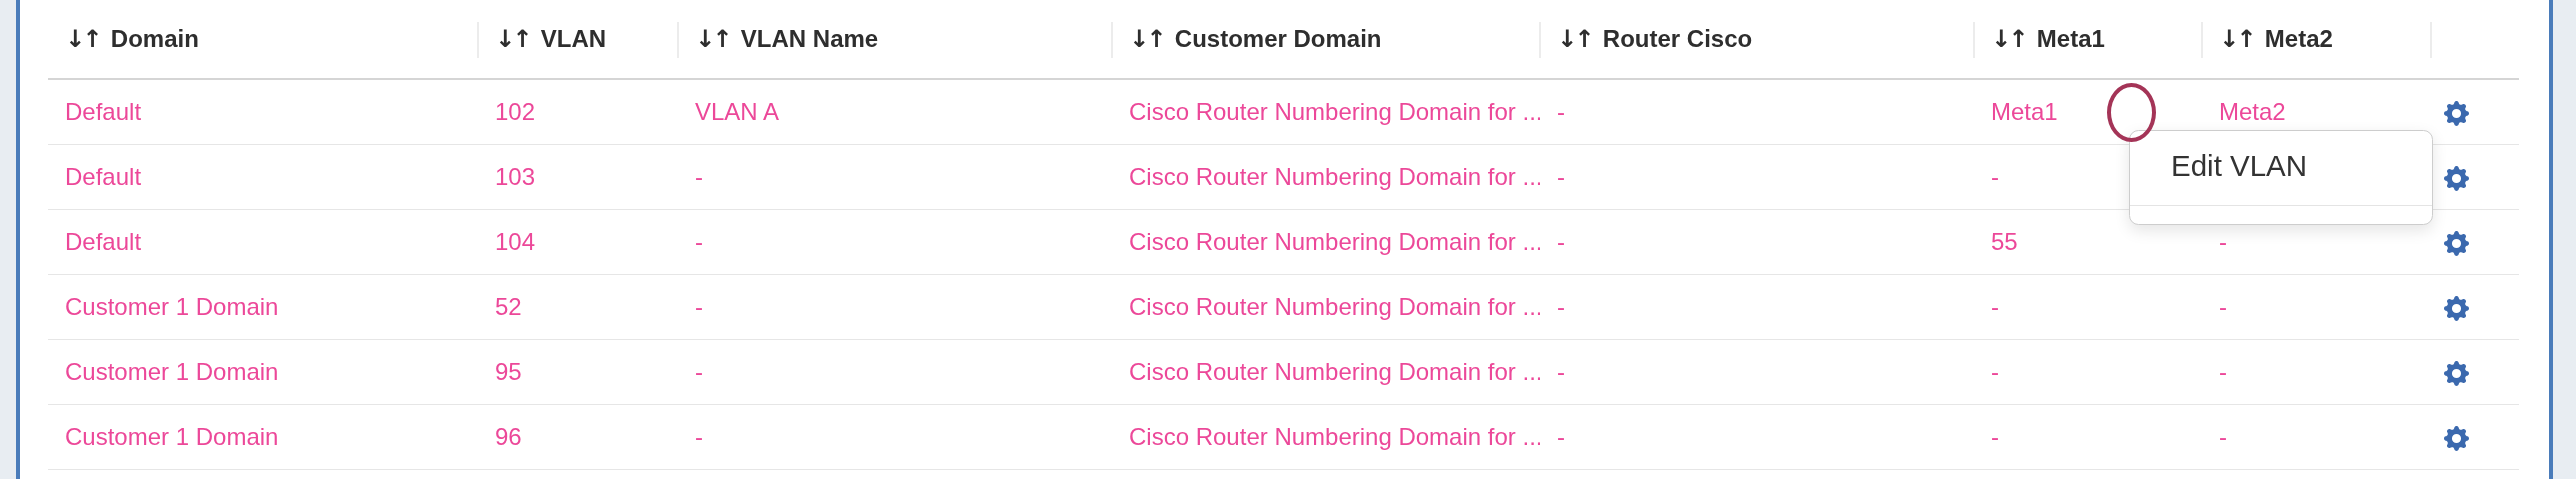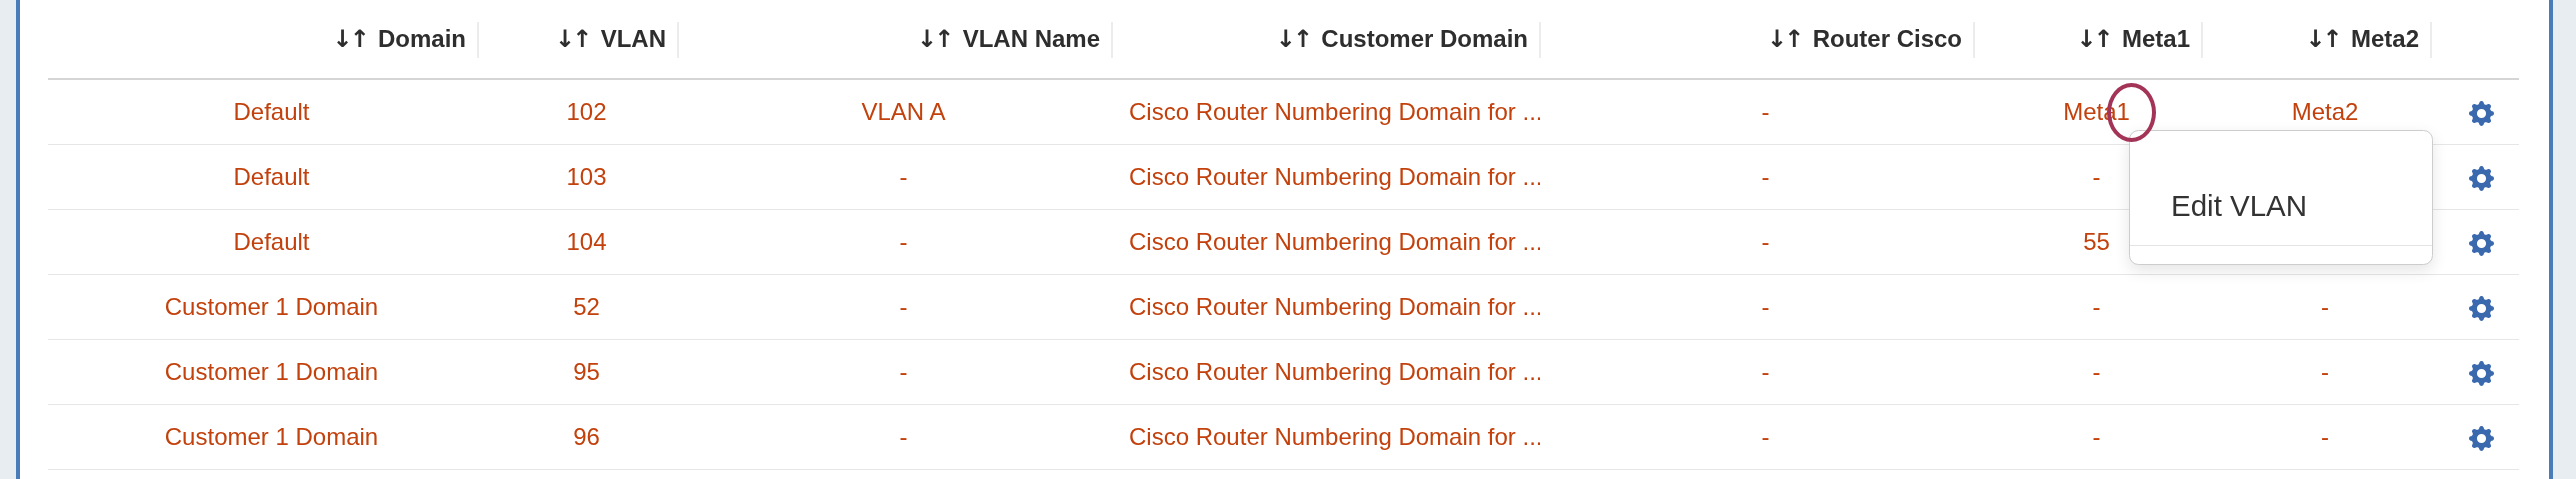--- a/index.html
+++ b/index.html
@@ -14,53 +14,53 @@
   .edge-line{position:absolute;top:0;height:100%;width:3.8px;background:#4a7cba;}
   .edge-line.left{left:16px;}
   .edge-line.right{left:2549px;}
 
   
   table.vlan-table{
     position:absolute;left:48px;top:0;width:2471px;
     border-collapse:collapse;table-layout:fixed;
   }
   thead th{
-    height:78px;text-align:right;vertical-align:middle;
+    height:78px;text-align:left;vertical-align:middle;
     font-size:24px;font-weight:bold;color:#2e2e2e;
-    padding:0 12px 0 17px;border-bottom:2.9px solid #d5d5d5;
+    padding:0 1px 0 17px;border-bottom:2.9px solid #d5d5d5;
     position:relative;white-space:nowrap;cursor:pointer;
   }
   thead th.sep::before{
     content:"";position:absolute;left:-1px;top:22px;width:1.9px;height:36px;background:#ececec;
   }
   .sort-glyph{
     font-family:"DejaVu Sans",sans-serif;font-weight:bold;color:#2e2e2e;
     letter-spacing:-2.9px;margin-right:11.4px;font-size:24px;
   }
   tbody td{
-    height:64px;vertical-align:middle;font-size:24px;color:#c2410c;
+    height:64px;vertical-align:middle;font-size:24px;color:#ec4899;
     padding:0 0 0 17px;border-bottom:1.9px solid #e6e6e6;
-    white-space:nowrap;overflow:hidden;text-align:center;
+    white-space:nowrap;overflow:hidden;
   }
   td.actions-cell{padding-left:11.4px;}
   .gear-btn{
     display:inline-block;width:25px;height:25px;margin-left:1.9px;vertical-align:middle;cursor:pointer;
   }
   .gear-btn svg{display:block;width:25px;height:25px;}
 
   
   .context-menu{
     position:absolute;left:2129px;top:130px;width:304px;box-sizing:border-box;
     background:#fff;border:1.9px solid #cdcdcd;border-radius:9.5px;
     box-shadow:0 5.7px 15px rgba(0,0,0,0.10);
     padding:9.5px 0 3.8px 0;z-index:20;list-style:none;margin:0;
   }
   .menu-item{
     height:49px;line-height:49px;padding-left:41px;font-size:29.5px;color:#333333;
-    white-space:nowrap;cursor:pointer;margin-top:40px;
+    white-space:nowrap;cursor:pointer;
   }
   .menu-divider{height:0;border-top:1.9px solid #e4e4e4;margin:15px 0;}
 
   
   .click-circle{
     position:absolute;left:2107px;top:83px;width:49px;height:59px;box-sizing:border-box;
     border:4.8px solid #a43457;border-radius:50%;z-index:30;pointer-events:none;
   }
 </style>
 </head>

